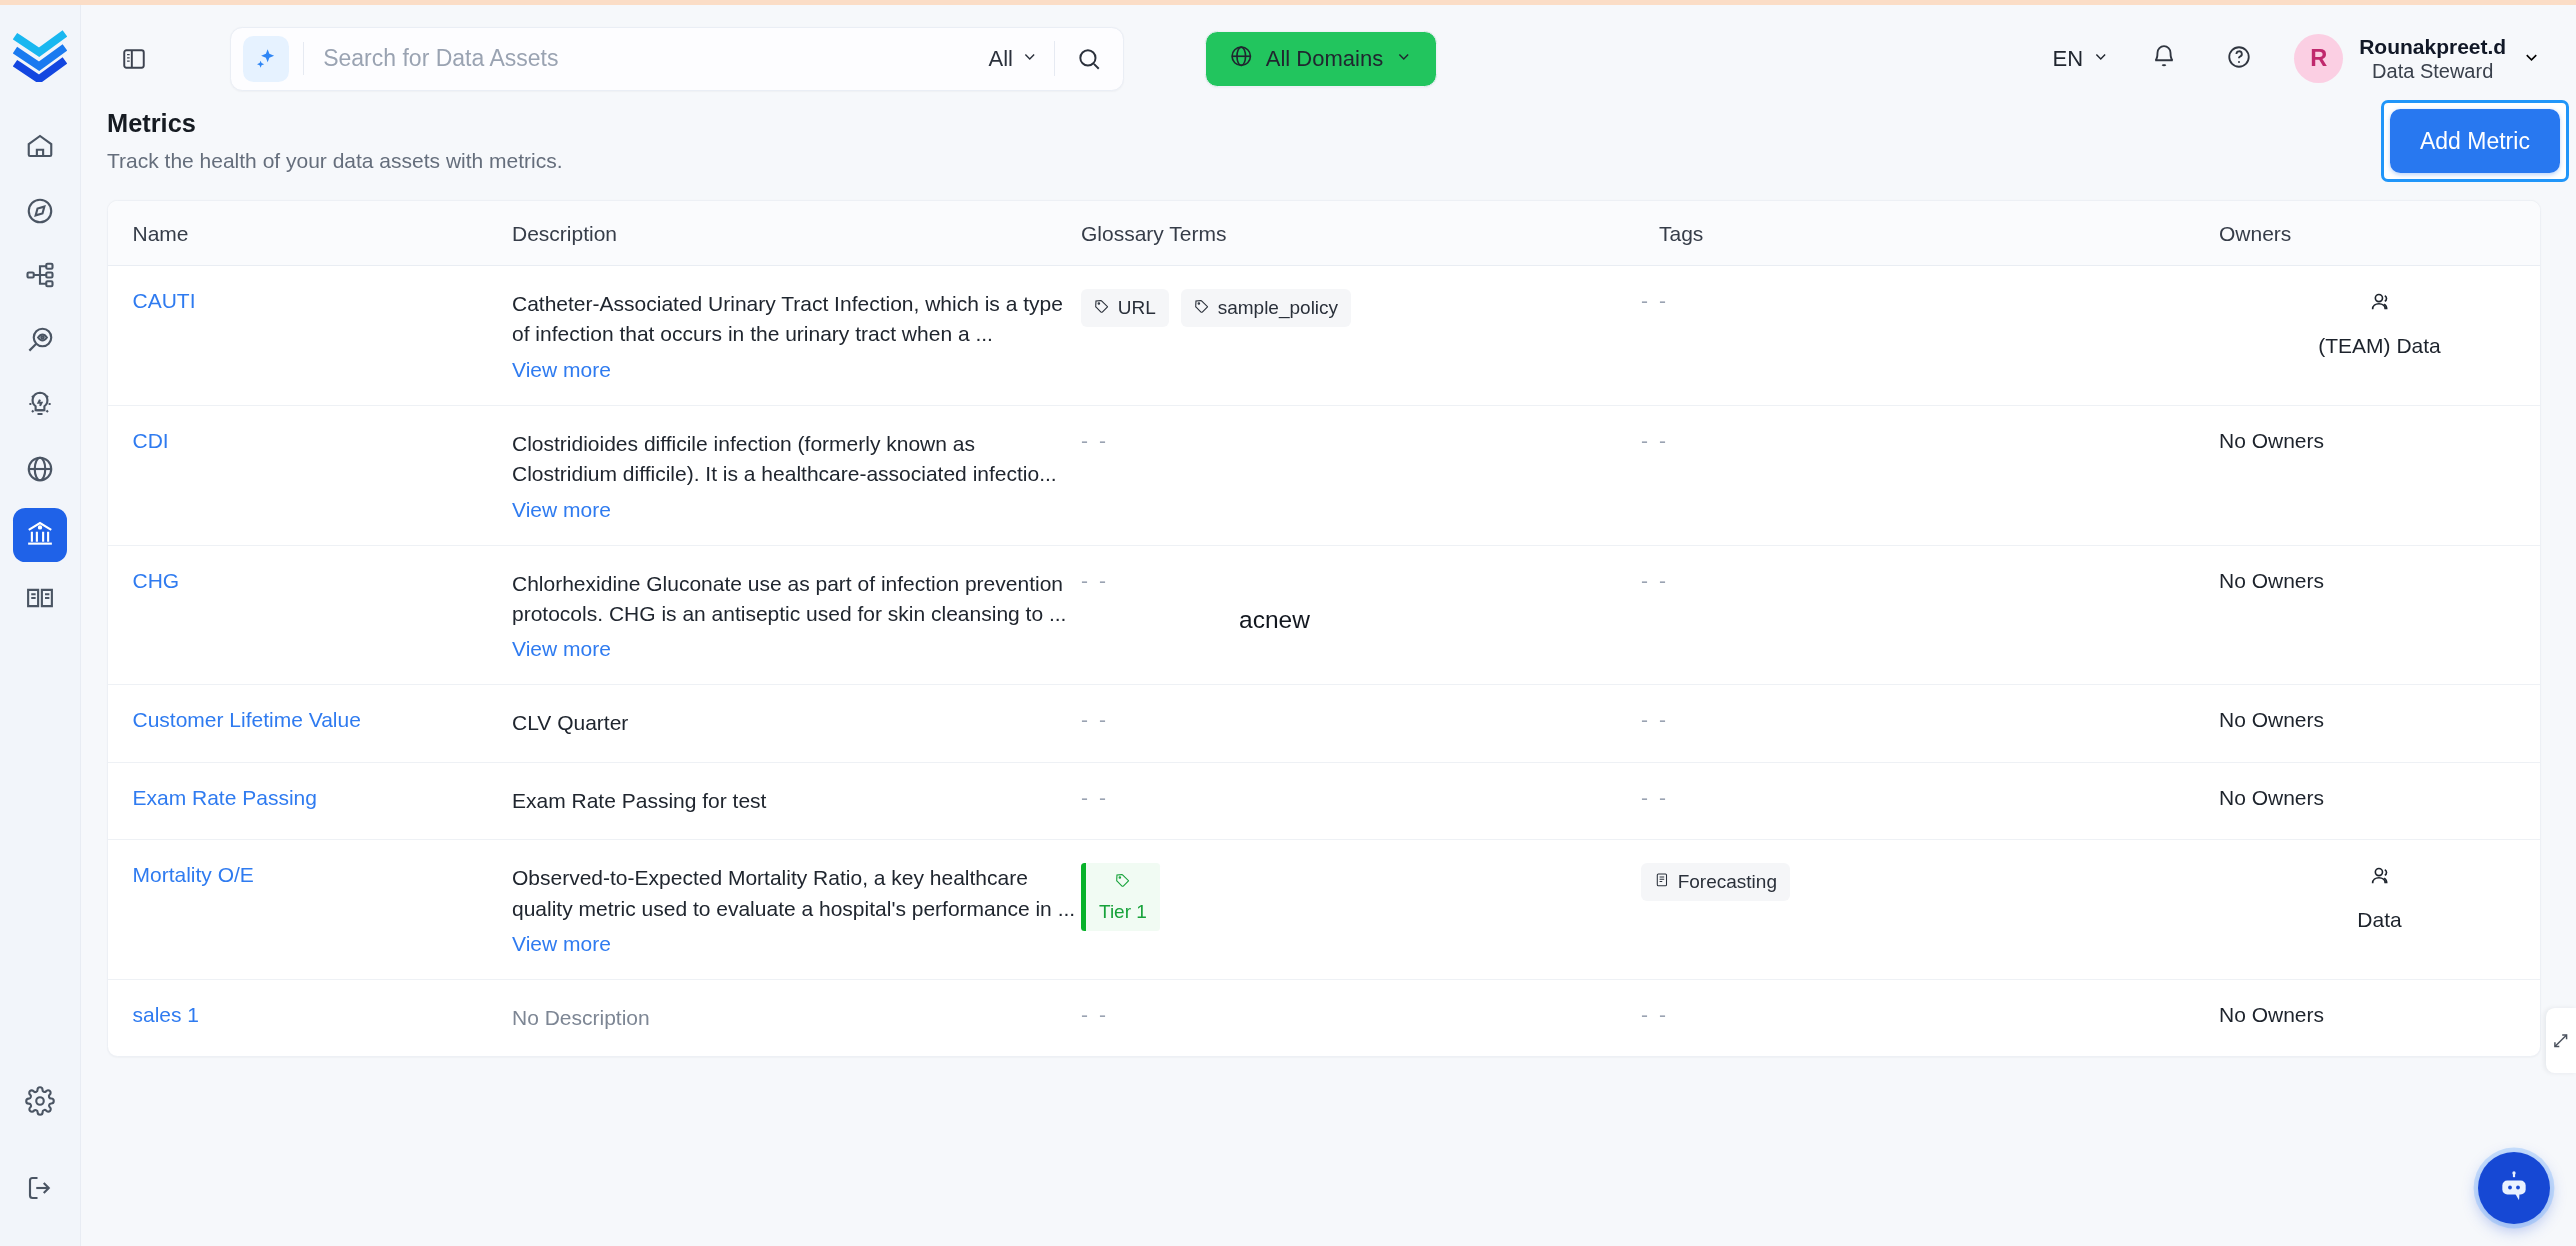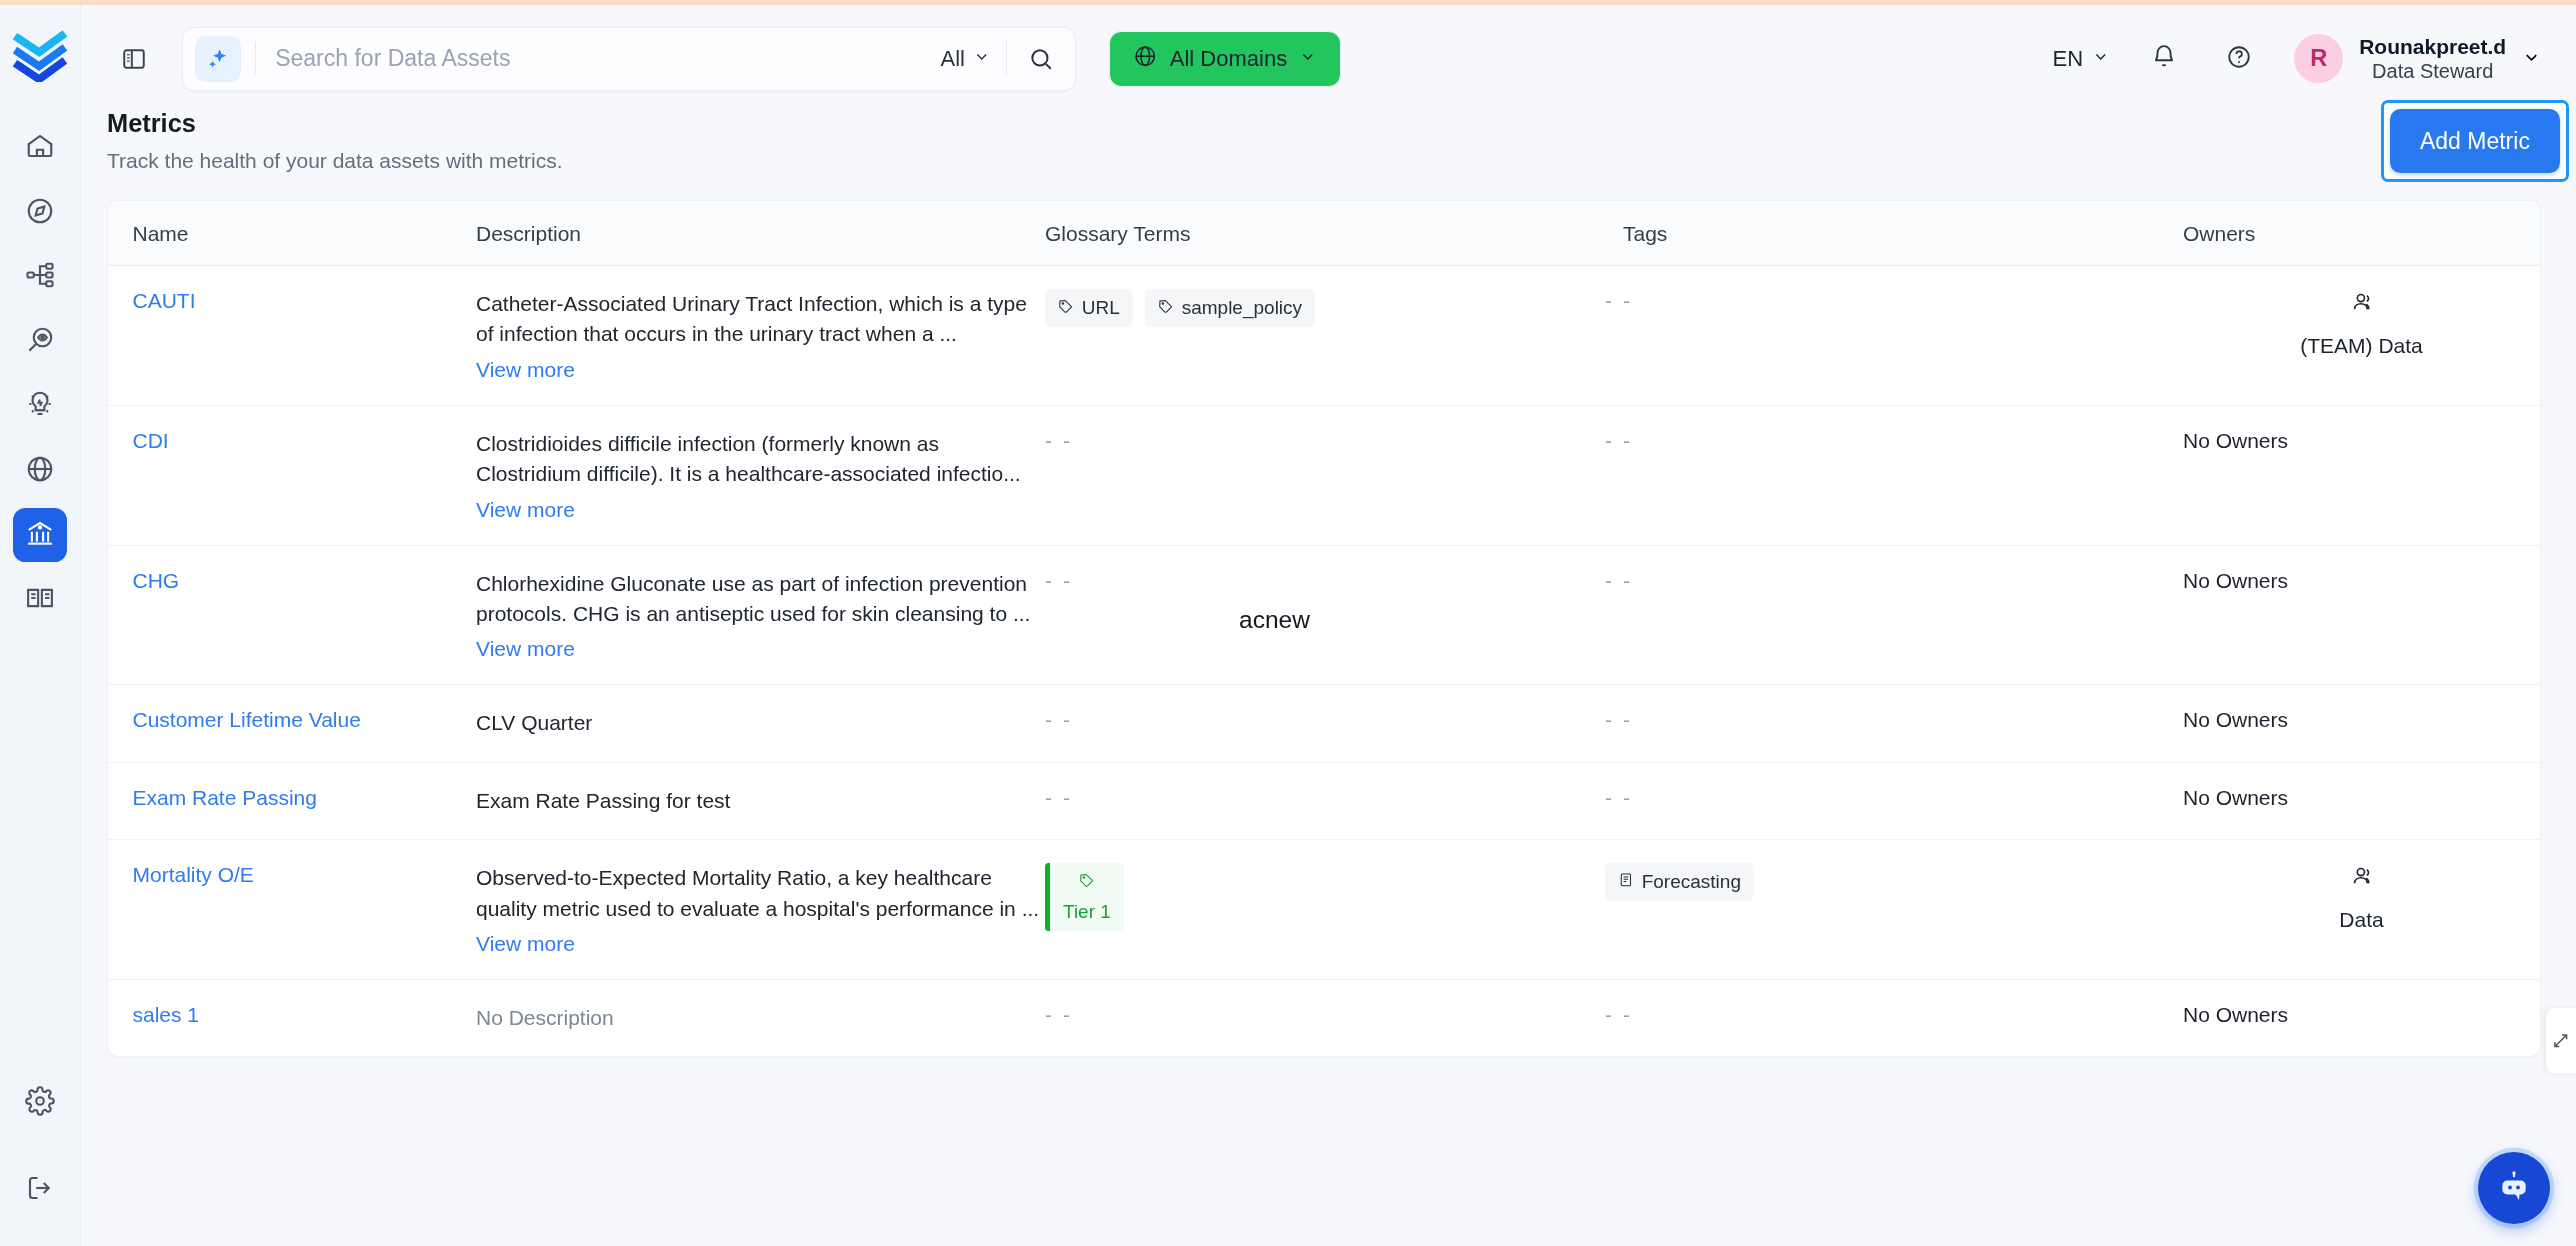--- a/index.html
+++ b/index.html
@@ -34,21 +34,21 @@
     display: flex; align-items: center; justify-content: center;
     color: #4b5563; cursor: pointer;
   }
   .nav-item.active { background: #1f62e8; color: #ffffff; }
   .nav-bottom { margin-top: auto; margin-bottom: 30px; display: flex; flex-direction: column; gap: 33px; align-items: center; }
 
   
   .header {
     position: absolute; top: 5.3px; left: 81px; right: 0; height: 107px;
     background: #f6f8fb;
-    display: flex; align-items: center;
+    display: flex; align-items: center; gap: 48px;
   }
   .panel-toggle {
     margin-left: 34px; width: 37px; height: 37px;
     display: flex; align-items: center; justify-content: center;
     color: #3d4350; cursor: pointer;
   }
   .search-wrap {
     margin-left: 30px; width: 894px; height: 64px;
     background: #fdfdff; border: 0.9px solid #eaeef5; border-radius: 12.3px;
     display: flex; align-items: center; box-shadow: 0 0.9px 1.8px rgba(16,24,40,.03);
@@ -126,21 +126,21 @@
     display: flex; align-items: flex-start;
     border-bottom: 0.9px solid #eef1f5;
   }
   .row:last-child { border-bottom: none; }
   .thead .row { background: #fafbfd; border-bottom: 0.9px solid #e9edf3; }
   .th {
     font-size: 21px; color: #363d49; padding: 21px 0 19px 0;
   }
   .td { font-size: 21px; color: #20262f; padding: 23px 0 23px 0; }
   .c-name   { width: 368px; padding-left: 24.5px; }
-  .c-desc   { width: 569px; }
+  .c-desc   { width: 569px; margin-left: 36px; }
   .c-tags   { width: 560px; }
   .c-gloss  { width: 578px; }
   .c-owner  { flex: 1; }
 
   .link { color: #2f7bf0; text-decoration: none; cursor: pointer; }
   .desc-text { color: #20262f; line-height: 1.45; }
   .desc-empty { color: #7d8694; }
   .view-more { display: inline-block; margin-top: 7.9px; color: #2f7bf0; cursor: pointer; font-size: 21px; }
   .dashes { color: #9aa3b2; letter-spacing: 2.6px; font-size: 21px; }
 

